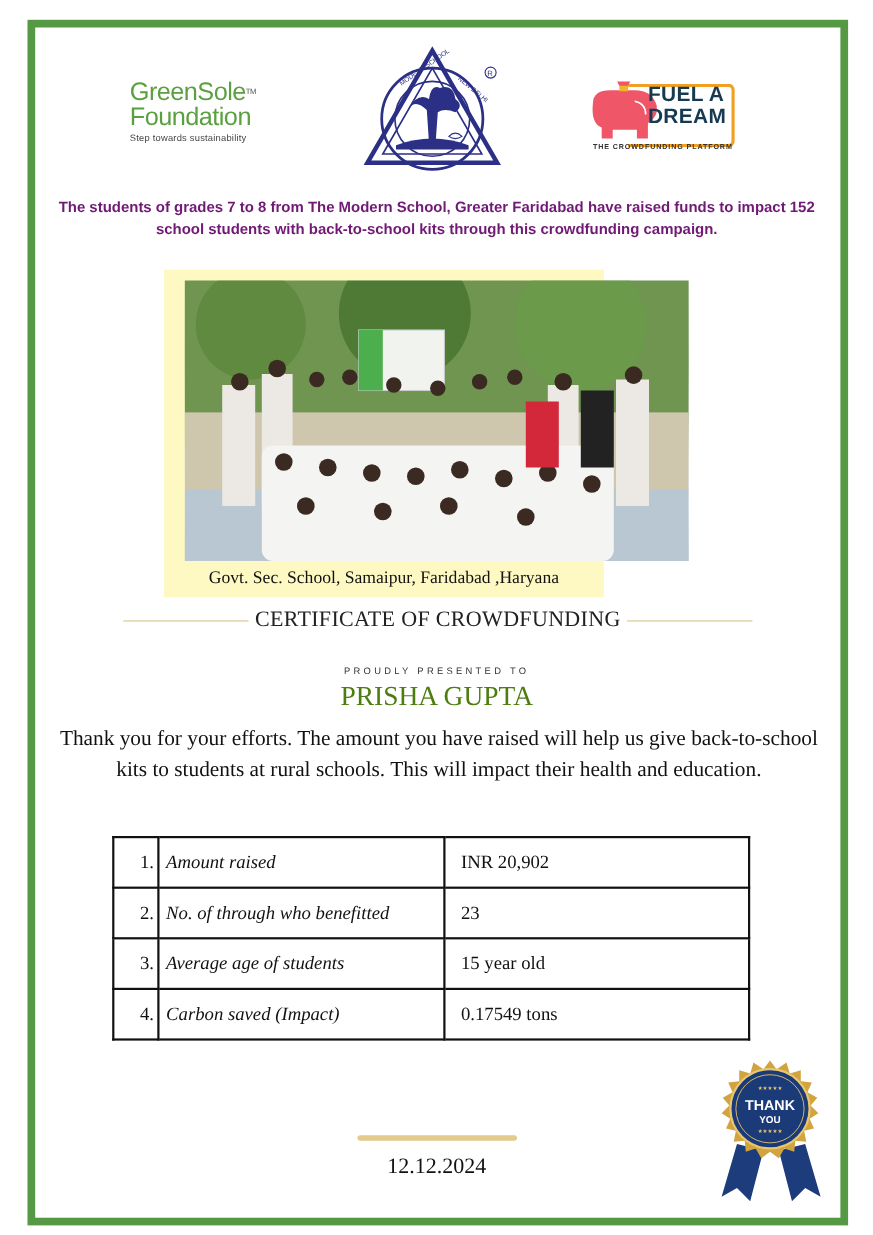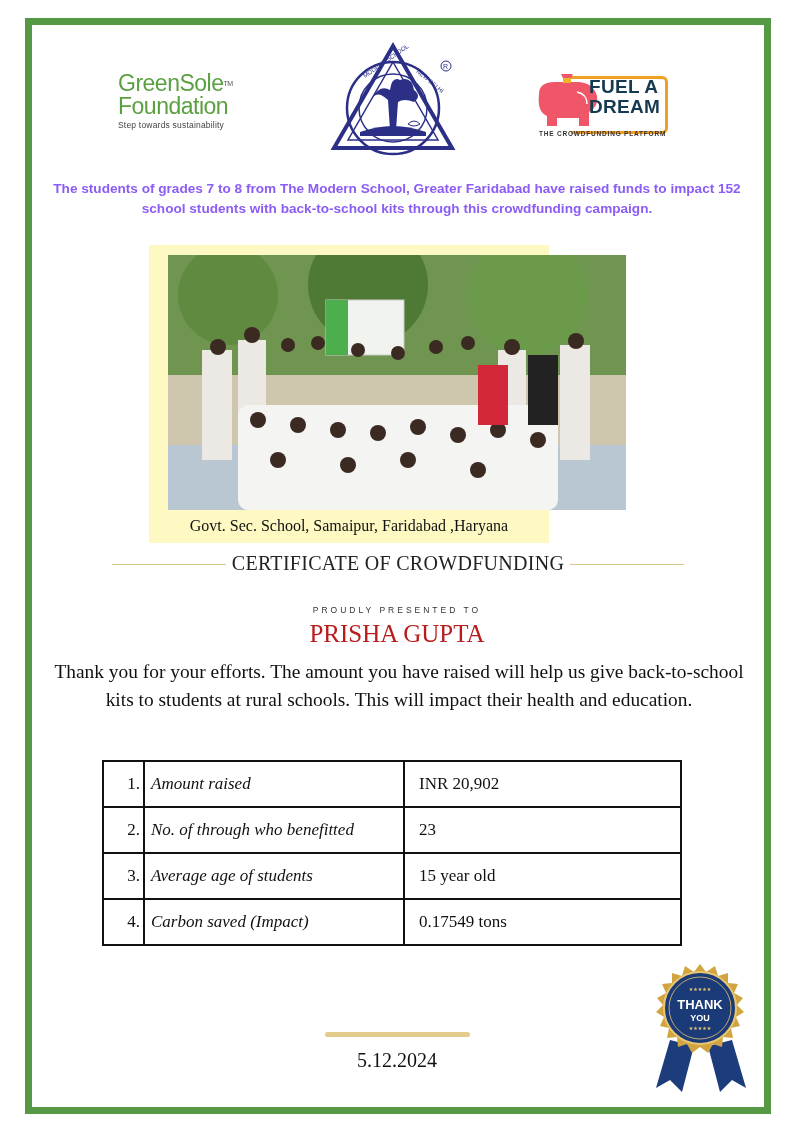--- a/index.html
+++ b/index.html
@@ -7,30 +7,30 @@
   .frame{position:absolute;left:25px;top:18px;width:732px;height:1082px;border:7px solid #559944;box-sizing:content-box;}
   .logo-greensole{position:absolute;left:118px;top:72px;width:140px;height:62px;}
   .gs-line1,.gs-line2{font-family:"Liberation Sans",sans-serif;color:#5aa040;font-size:23px;line-height:23px;letter-spacing:-0.5px;}
   .gs-tm{font-size:7px;vertical-align:top;color:#555;}
   .gs-tag{font-family:"Liberation Sans",sans-serif;color:#444;font-size:8.5px;margin-top:2px;letter-spacing:0.2px;}
   .logo-school{position:absolute;left:330px;top:40px;width:130px;height:120px;}
   .logo-fad{position:absolute;left:533px;top:72px;width:138px;height:70px;}
   .fad-box{position:absolute;left:38px;top:4px;width:94px;height:52px;border:3px solid #f2a023;border-left:none;border-radius:0 6px 6px 0;}
   .fad-text{position:absolute;left:56px;top:5px;font-family:"Liberation Sans",sans-serif;font-weight:bold;font-size:19px;line-height:20px;color:#163a52;letter-spacing:0.3px;}
   .fad-tag{position:absolute;left:6px;top:58px;font-family:"Liberation Sans",sans-serif;font-size:6.5px;color:#333;font-weight:bold;letter-spacing:0.8px;white-space:nowrap;}
-  .intro{position:absolute;left:40px;top:179px;width:714px;text-align:center;font-family:"Liberation Sans",sans-serif;font-weight:bold;color:#8b5cf6;font-size:13.6px;line-height:20px;}
+  .intro{position:absolute;left:40px;top:179px;width:714px;text-align:center;font-family:"Liberation Sans",sans-serif;font-weight:bold;color:#701a75;font-size:13.6px;line-height:20px;}
   .photo-panel{position:absolute;left:149px;top:245px;width:400px;height:298px;background:#fef9c3;}
   .photo{position:absolute;left:19px;top:10px;width:458px;height:255px;background:linear-gradient(180deg,#7fa062 0%,#5f8a45 30%,#9db38a 50%,#cfc9b5 62%,#c8d4de 78%,#a9b6c3 100%);overflow:hidden;}
   .photo-caption{position:absolute;left:0;top:272px;width:100%;text-align:center;font-size:16px;color:#111;}
   .cert-row{position:absolute;left:112px;top:552px;width:572px;height:24px;}
   .cert-line{position:absolute;top:12px;height:1px;background:#d9c48a;}
   .cert-title{position:absolute;left:0;width:100%;top:0;text-align:center;font-size:20px;color:#222;letter-spacing:0.3px;}
   .cert-title span{background:#fff;padding:0 6px;}
   .presented{position:absolute;left:0;width:794px;top:591px;text-align:center;font-family:"Liberation Sans",sans-serif;font-size:8.5px;letter-spacing:3px;color:#333;margin-top:14px;}
-  .name{position:absolute;left:0;width:794px;top:620px;text-align:center;font-size:25px;color:#b91c1c;}
+  .name{position:absolute;left:0;width:794px;top:620px;text-align:center;font-size:25px;color:#4d7c0f;}
   .thanks{position:absolute;left:40px;width:718px;top:658px;text-align:center;font-size:19.4px;line-height:28px;color:#111;}
   table.stats{position:absolute;left:102px;top:760px;width:580px;border-collapse:collapse;font-size:17px;color:#111;}
   table.stats td{border:2px solid #111;height:44px;padding:0;vertical-align:middle;}
   td.num{width:36px;text-align:right;padding-right:3px !important;}
   td.label{width:252px;padding-left:6px !important;font-style:italic;}
   td.value{padding-left:14px !important;}
   .gold-bar{position:absolute;left:325px;top:1032px;width:145px;height:5px;border-radius:3px;background:#e2cb8b;}
   .date{position:absolute;left:0;width:794px;top:1049px;text-align:center;font-size:20px;color:#111;}
   .badge{position:absolute;left:648px;top:960px;width:105px;height:135px;}
 </style>
@@ -156,21 +156,21 @@
   </tr>
   <tr>
     <td class="num">4.</td>
     <td class="label">Carbon saved (Impact)</td>
     <td class="value">0.17549 tons</td>
   </tr>
 </tbody>
   </table>
 
 <div class="gold-bar"></div>
-<div class="date">5.12.2024</div>
+<div class="date">12.12.2024</div>
 
 <div class="badge">
   <svg width="105" height="135" viewBox="0 0 105 135">
     <polygon points="22,80 8,128 22,120 34,132 46,86" fill="#1d3c7c"></polygon>
     <polygon points="60,86 72,132 84,120 98,128 84,80" fill="#1d3c7c"></polygon>
     <polygon points="52,4 58,12 67,6 70,16 80,13 80,23 90,24 86,33 95,38 89,45 96,52 88,57 92,66 83,68 85,78 75,77 74,87 65,84 60,93 52,87 44,93 39,84 30,87 29,77 19,78 21,68 12,66 16,57 8,52 15,45 9,38 18,33 14,24 24,23 24,13 34,16 37,6 46,12" fill="#d2a440"></polygon>
     <circle cx="52" cy="48" r="36" fill="#1b3a78" stroke="#e7c772" stroke-width="2"></circle>
     <circle cx="52" cy="48" r="31" fill="none" stroke="#e7c772" stroke-width="0.8"></circle>
     <text x="52" y="31" text-anchor="middle" font-size="5" fill="#e7c772" font-family="DejaVu Sans, sans-serif">★★★★★</text>
     <text x="52" y="49" text-anchor="middle" font-size="13" font-weight="bold" fill="#ffffff" font-family="Liberation Sans, sans-serif">THANK</text>

